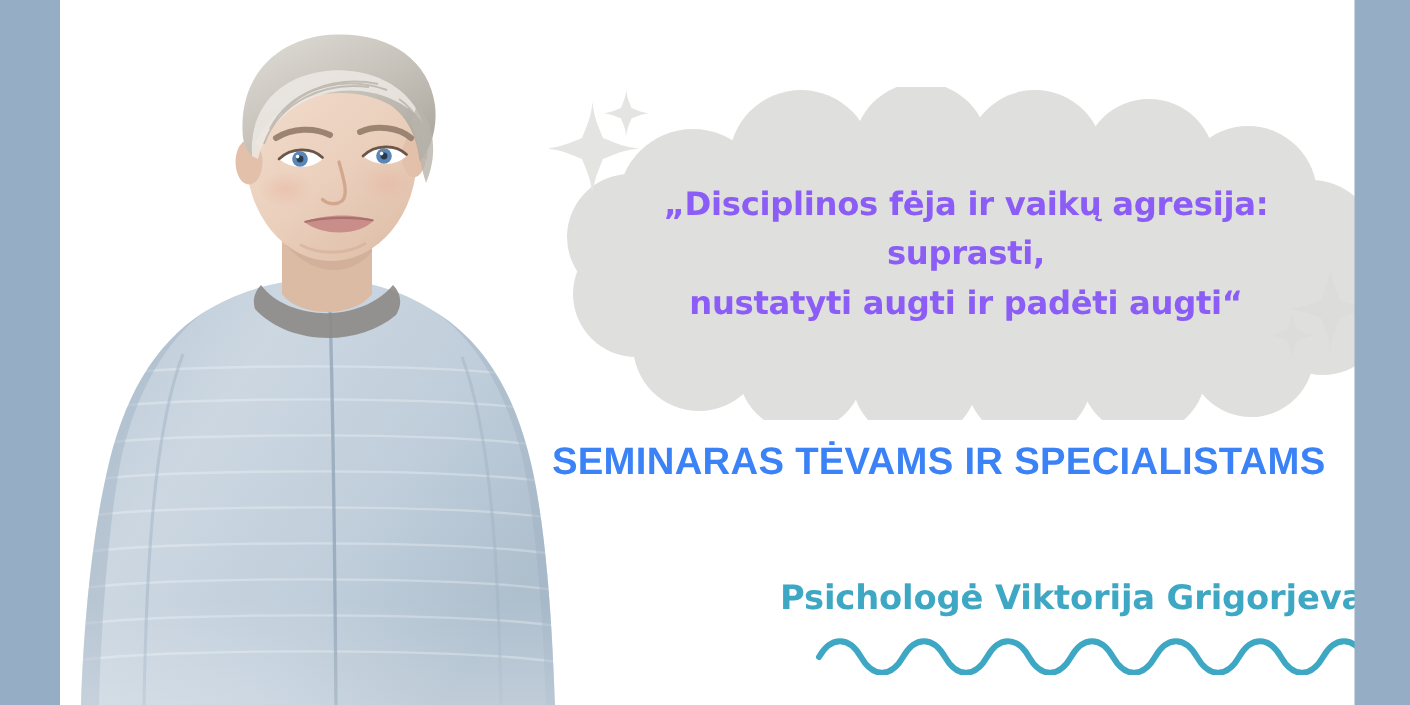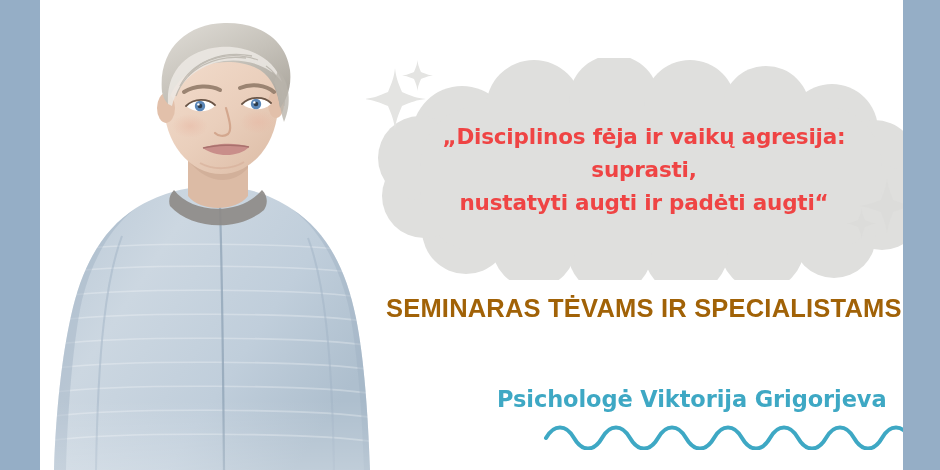--- a/index.html
+++ b/index.html
@@ -29,43 +29,43 @@
   }
   .cloud-svg{position:absolute;left:0;top:0;}
   .cloud-text{
     position:absolute;left:0;top:0;width:556px;height:222px;
     display:flex;align-items:center;justify-content:center;
     text-align:center;
     box-sizing:border-box;padding:0 26px;
   }
   .cloud-text span{
     display:block;
-    color:#ef4444;
+    color:#8b5cf6;
     font-size:21.5px;
     line-height:33px;
     font-weight:700;
     letter-spacing:-0.2px;
     font-family:"DejaVu Sans", sans-serif;
   }
 
   
   .subtitle{
-    position:absolute;left:386px;top:294px;width:510px;
+    position:absolute;left:368px;top:294px;width:510px;
     text-align:center;
-    color:#a16207;
+    color:#3b82f6;
     font-size:25.5px;
     font-weight:700;
     letter-spacing:0.2px;
     font-family:"Liberation Sans", sans-serif;
     white-space:nowrap;
   }
 
   
   .signature{
-    position:absolute;left:497px;top:386px;width:380px;
+    position:absolute;left:520px;top:386px;width:380px;
     text-align:center;
     color:#3ea8c4;
     font-size:22.5px;
     font-weight:700;
     letter-spacing:-0.1px;
     font-family:"DejaVu Sans", sans-serif;
     white-space:nowrap;
   }
   .wave{
     position:absolute;left:540px;top:420px;width:398px;height:30px;

